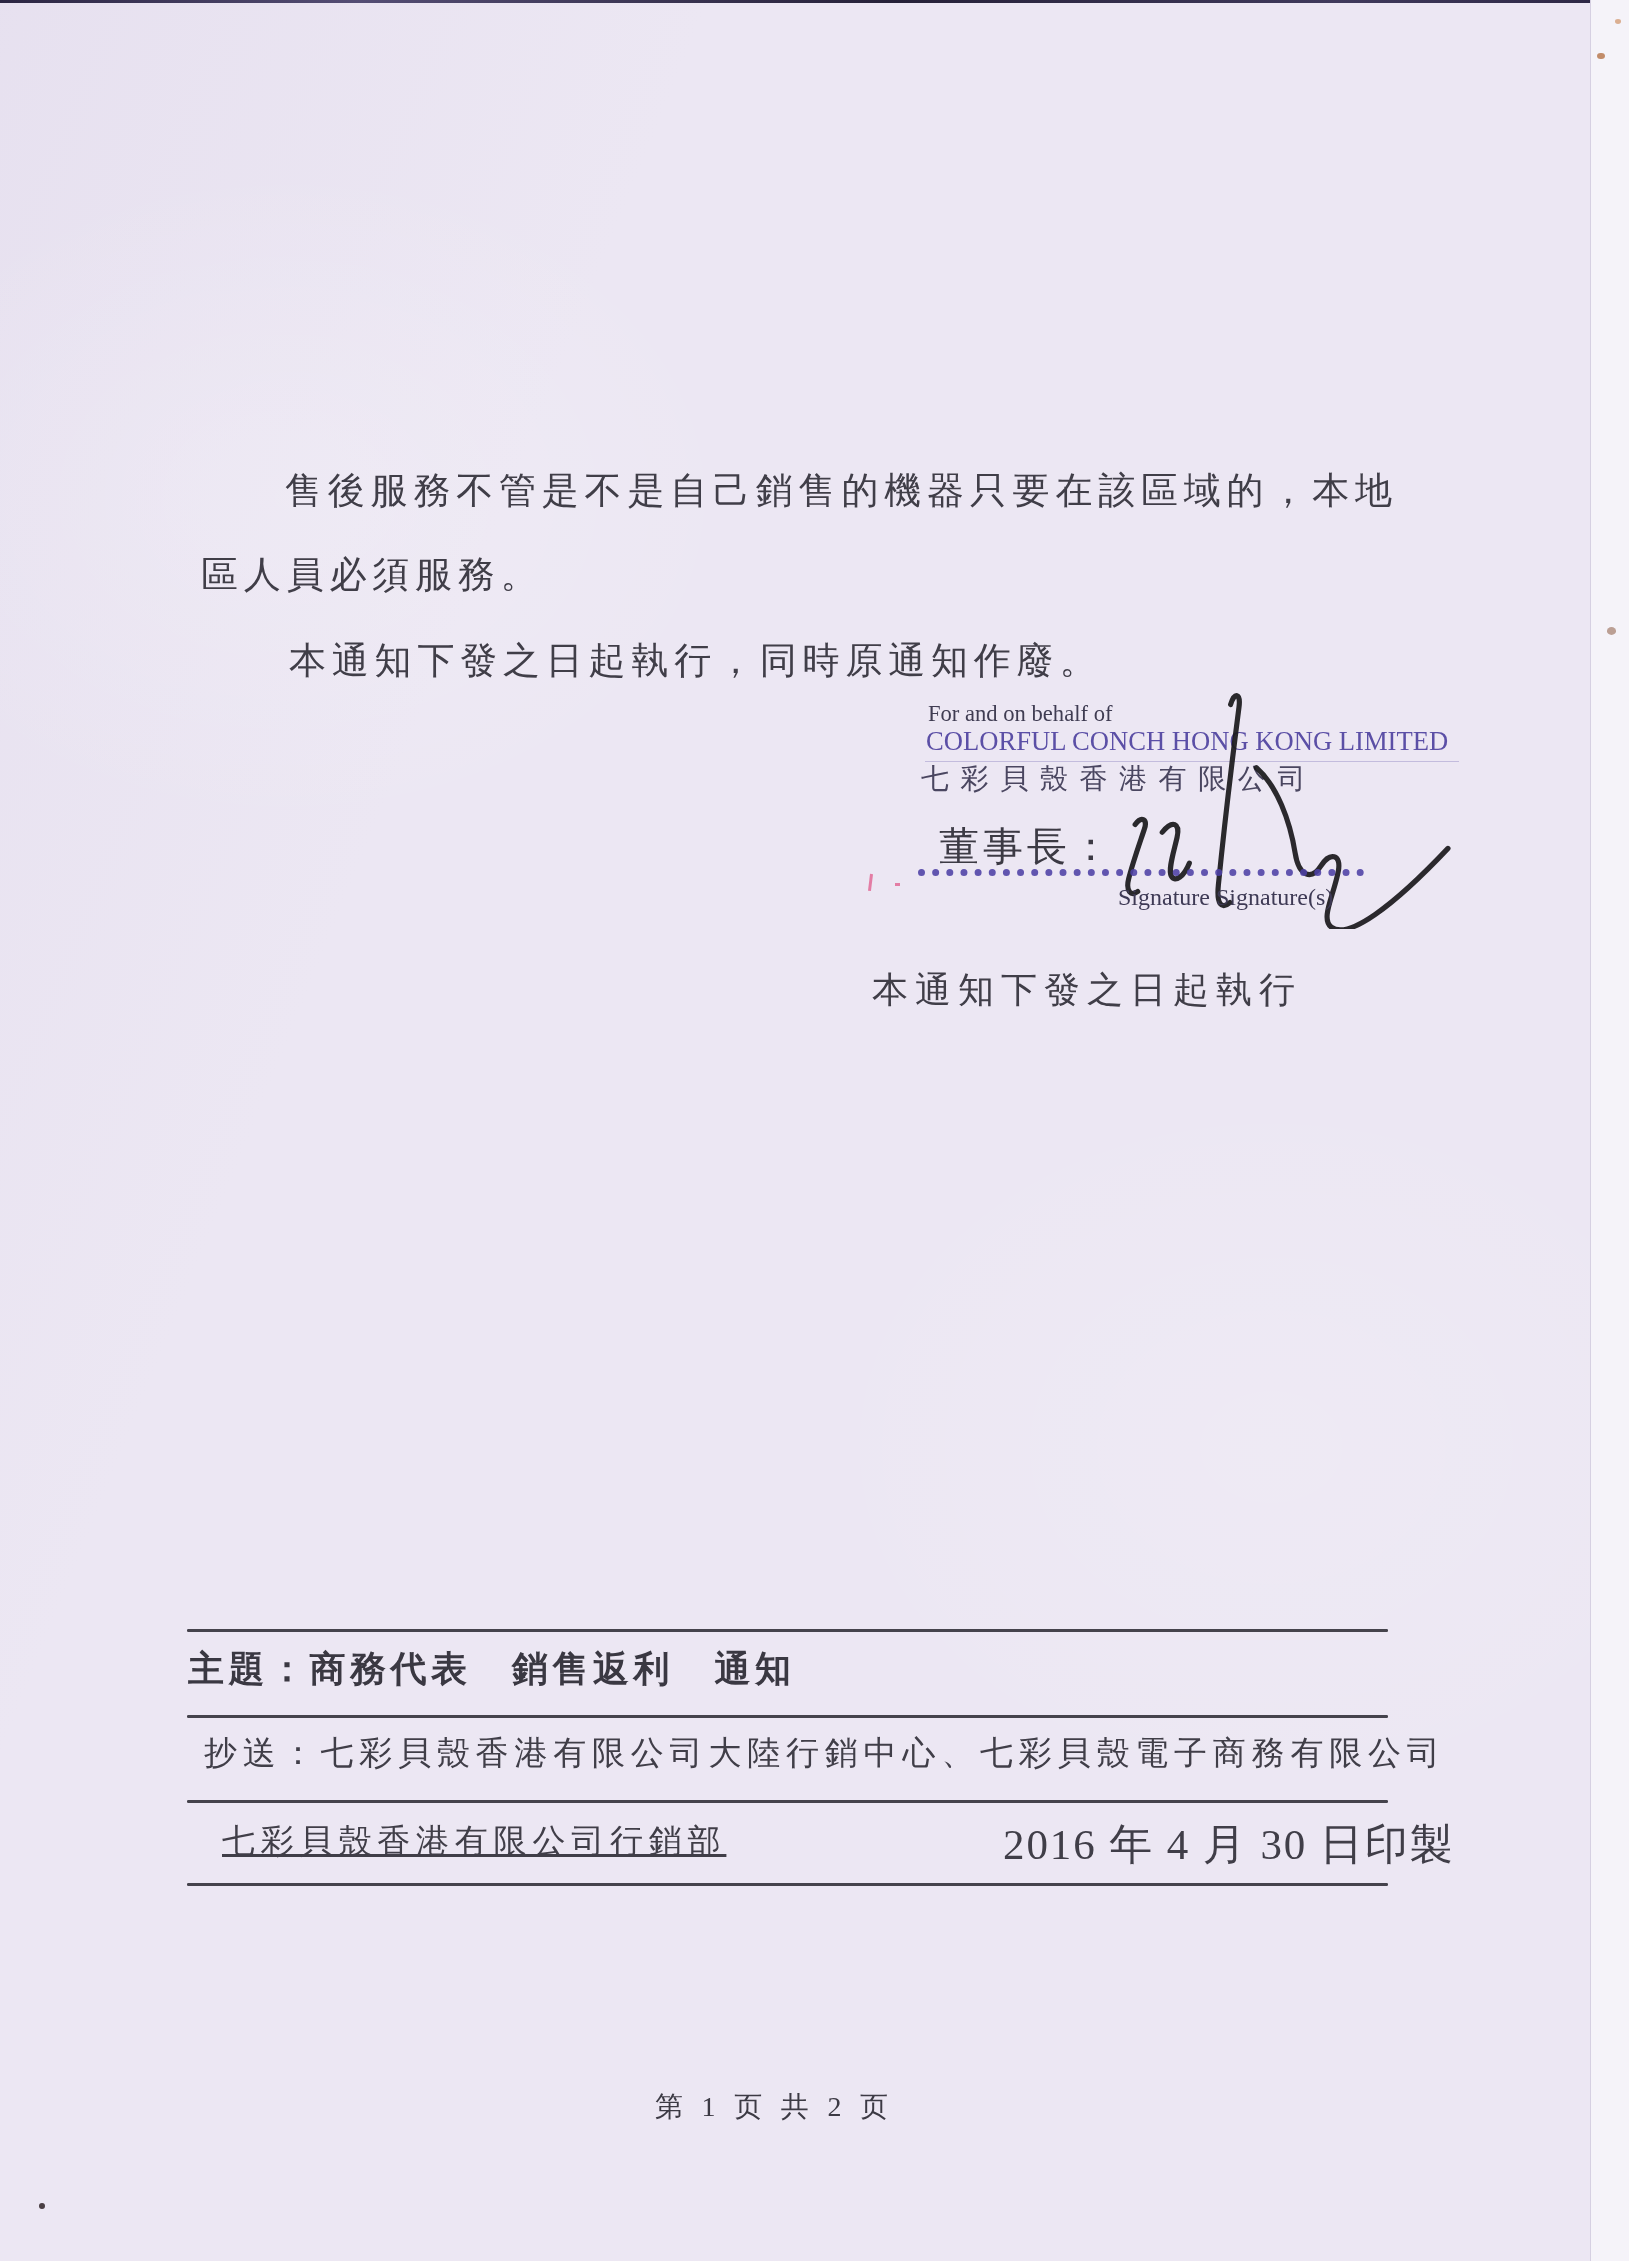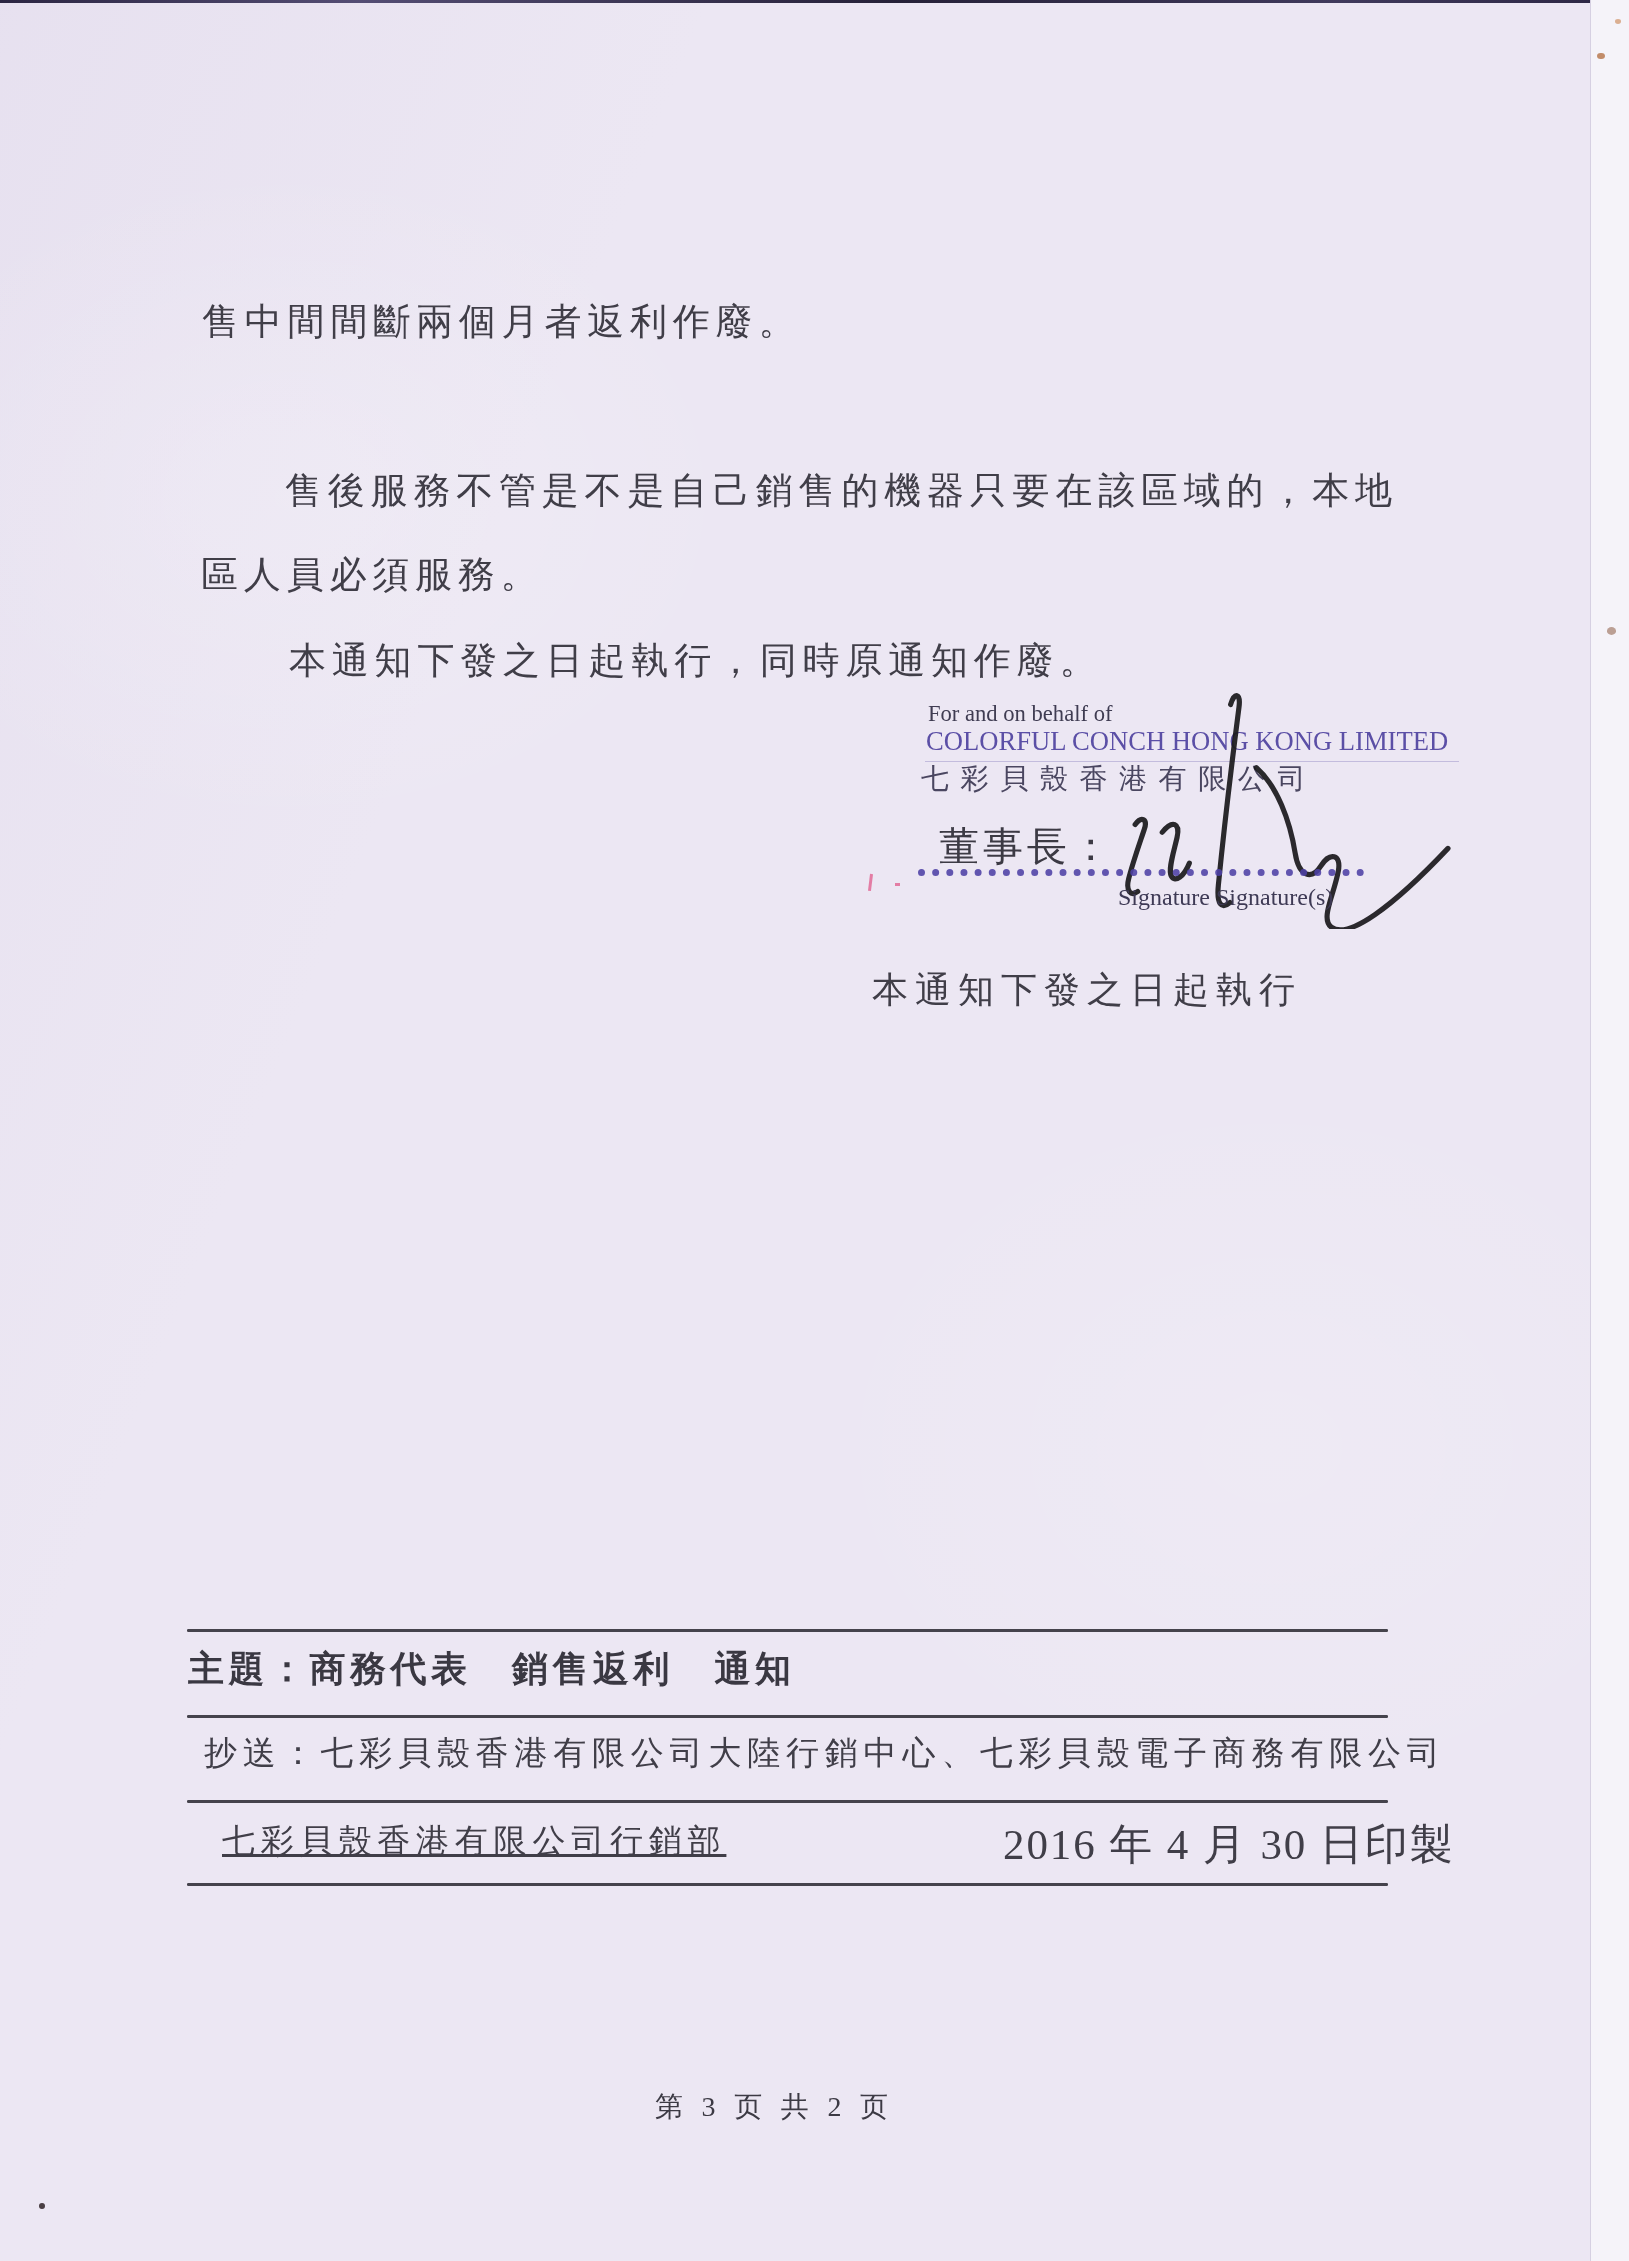--- a/index.html
+++ b/index.html
@@ -32,21 +32,20 @@
 
   <div class="scan-bar"></div>
   <div class="edge-strip"></div>
   <div class="stain" style="left:1597px;top:53px;width:7.7px;height:6.4px;background:#b06a3a;opacity:.75;"></div>
   <div class="stain" style="left:1607px;top:627px;width:9px;height:7.7px;background:#8a5a42;opacity:.55;"></div>
   <div class="stain" style="left:1615px;top:19.3px;width:6.4px;height:5.2px;background:#c4763c;opacity:.55;"></div>
   <div class="stain" style="left:39px;top:2203px;width:5.8px;height:5.8px;background:#4a3f44;"></div>
   <div class="pinkmark" style="left:869px;top:874px;width:3.2px;height:17px;transform:rotate(7deg);"></div>
   <div class="pinkmark" style="left:895px;top:883px;width:5.2px;height:3.2px;"></div>
 
-  <div class="txt cjk" style="left:202px;top:303px;font-size:37px;">售中間間斷兩個月者返利作廢。</div>
   <div class="txt cjk" style="left:285px;top:472px;font-size:37px;">售後服務不管是不是自己銷售的機器只要在該區域的，本地</div>
   <div class="txt cjk" style="left:201px;top:556px;font-size:37px;">區人員必須服務。</div>
   <div class="txt cjk" style="left:289px;top:642px;font-size:37px;">本通知下發之日起執行，同時原通知作廢。</div>
 
   <div class="txt it" style="left:928px;top:703px;font-size:22.6px;color:#3f3c52;">For and on behalf of</div>
   <div class="txt" style="left:926px;top:727px;font-size:28px;color:#5b4fa6;transform:scaleX(.95);transform-origin:left;">COLORFUL CONCH HONG KONG LIMITED</div>
   <div class="stamp-rule" style="left:925px;top:761px;width:534px;"></div>
   <div class="txt" style="left:921px;top:765px;font-size:28px;letter-spacing:11.6px;color:#4a4660;">七彩貝殼香港有限公司</div>
   <div class="txt" style="left:939px;top:827px;font-size:40px;letter-spacing:3.9px;color:#3c3a44;">董事長：</div>
 
@@ -66,16 +65,16 @@
 
   <div class="rule" style="left:187px;top:1629px;width:1201px;"></div>
   <div class="txt" style="left:188px;top:1651px;font-size:36px;font-weight:700;letter-spacing:4.5px;color:#3a3842;">主題：商務代表　銷售返利　通知</div>
   <div class="rule" style="left:187px;top:1715px;width:1201px;"></div>
   <div class="txt" style="left:204px;top:1737px;font-size:33px;letter-spacing:5.8px;text-align:center;">抄送：七彩貝殼香港有限公司大陸行銷中心、七彩貝殼電子商務有限公司</div>
   <div class="rule" style="left:187px;top:1800px;width:1201px;"></div>
   <div class="txt" style="left:222px;top:1825px;font-size:33px;letter-spacing:5.8px;text-decoration:underline;">七彩貝殼香港有限公司行銷部</div>
   <div class="txt" style="left:1003px;top:1823px;font-size:43px;letter-spacing:1.9px;">2016 年 4 月 30 日印製</div>
   <div class="rule" style="left:187px;top:1883px;width:1201px;"></div>
 
-  <div class="txt" style="left:655px;top:2093px;font-size:28px;letter-spacing:5.8px;color:#3c3a44;">第 3 页 共 2 页</div>
+  <div class="txt" style="left:655px;top:2093px;font-size:28px;letter-spacing:5.8px;color:#3c3a44;">第 1 页 共 2 页</div>
 
 </div>
 
 
 </body></html>

